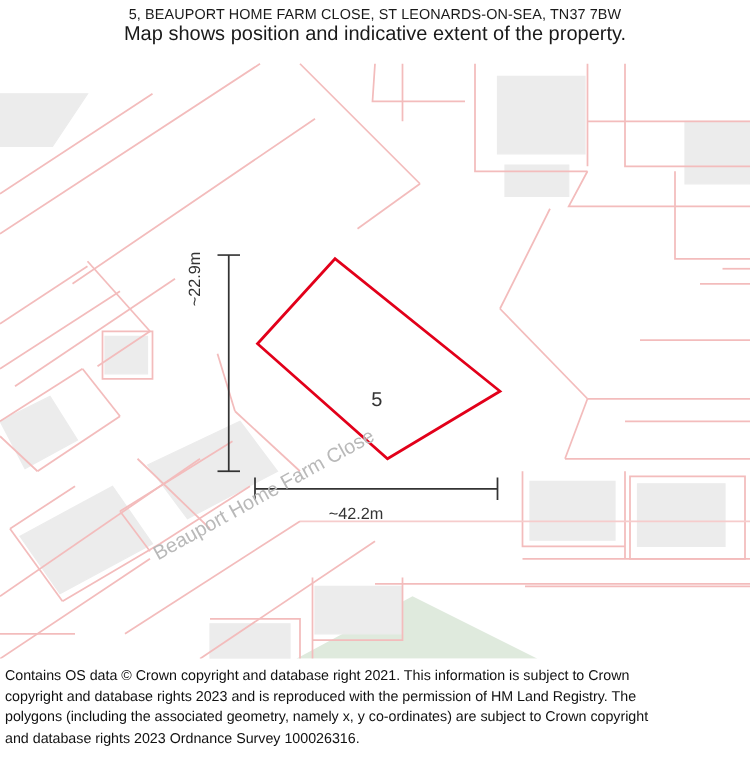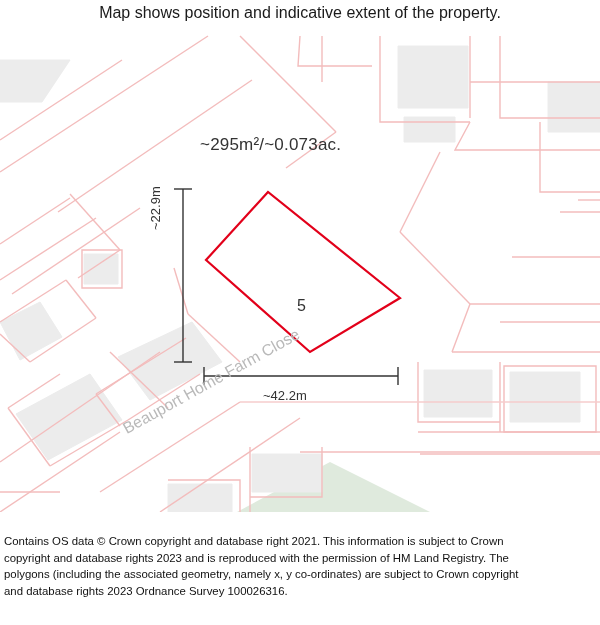--- a/index.html
+++ b/index.html
@@ -96,20 +96,21 @@
     color: #b9b9b9;
     transform: rotate(-29deg);
     transform-origin: left top;
     white-space: nowrap;
   }
 </style>
 </head>
 <body>
 
 <div class="header">
+  <div class="header-title">5, BEAUPORT HOME FARM CLOSE, ST LEONARDS-ON-SEA, TN37 7BW</div>
   <div class="header-sub">Map shows position and indicative extent of the property.</div>
 </div>
 
 <div class="map-wrap">
   <svg class="map-svg" width="600" height="490" viewBox="0 0 600 490">
 
     <rect x="0" y="0" width="600" height="490" fill="#ffffff"></rect>
 
     <polygon points="237,490 330,440 430,490" fill="#dfeadd"></polygon>
 
@@ -195,20 +196,19 @@
       <line x1="174" y1="340" x2="192" y2="340"></line>
     </g>
 
     <g stroke="#333333" stroke-width="1.4">
       <line x1="204" y1="354" x2="398" y2="354"></line>
       <line x1="204" y1="345" x2="204" y2="363"></line>
       <line x1="398" y1="345" x2="398" y2="363"></line>
     </g>
   </svg>
 
-  <div class="area-label">~295m²/~0.073ac.</div>
   <div class="plot-number">5</div>
   <div class="dim-vertical">~22.9m</div>
   <div class="dim-horizontal">~42.2m</div>
   <div class="street-label">Beauport Home Farm Close</div>
 </div>
 
 <div class="footer">Contains OS data © Crown copyright and database right 2021. This information is subject to Crown copyright and database rights 2023 and is reproduced with the permission of HM Land Registry. The polygons (including the associated geometry, namely x, y co-ordinates) are subject to Crown copyright and database rights 2023 Ordnance Survey 100026316.</div>
 
 </body></html>

